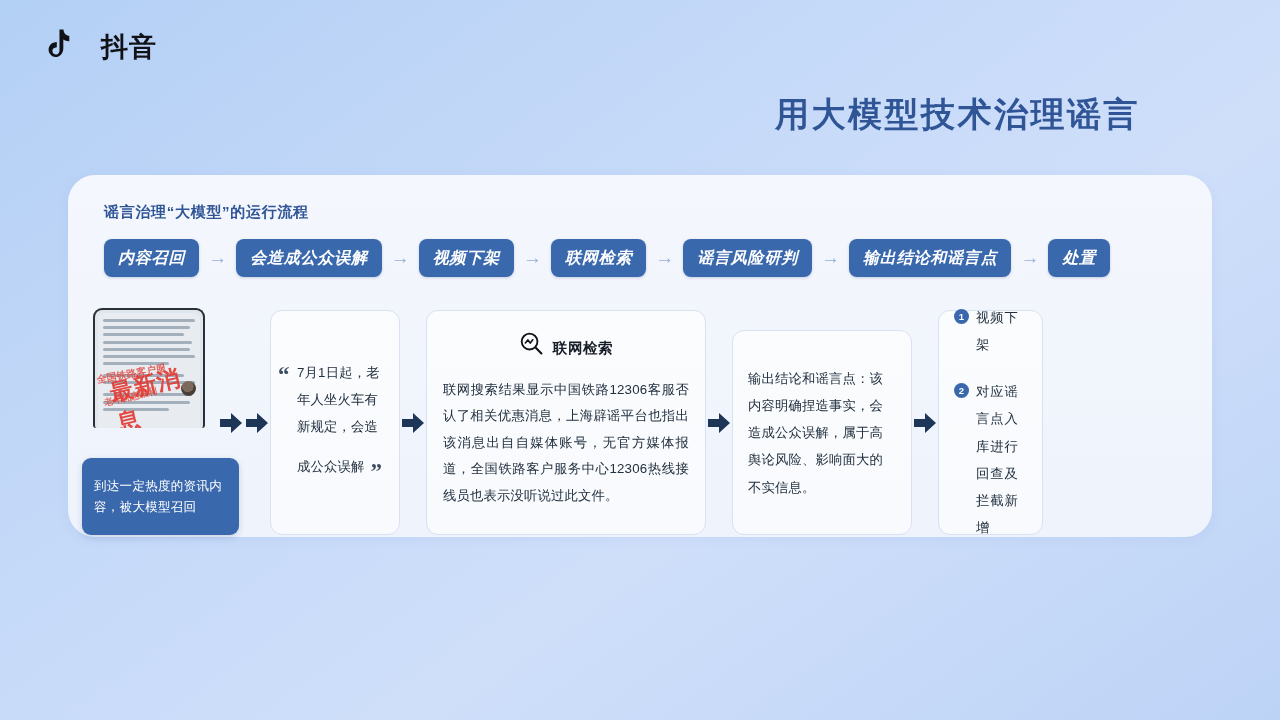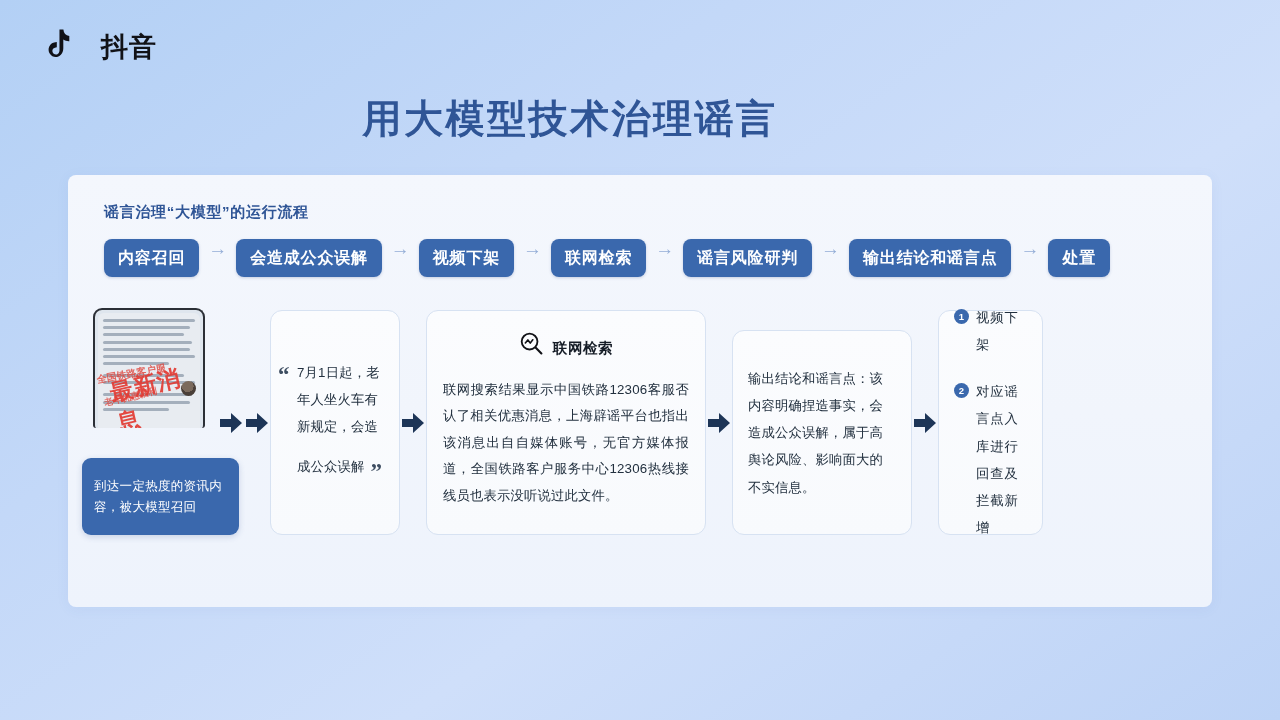--- a/index.html
+++ b/index.html
@@ -18,45 +18,46 @@
   }
   .brand-logo { width: 34px; height: 38px; position: relative; display:block; }
   .brand-name {
     font-size: 27px; font-weight: 700; color: #111217;
     letter-spacing: 1px; line-height: 1; margin-left: 20px;
   }
 
   
   .page-title {
     position: absolute; top: 92px; left: 0; width: 1140px;
-    text-align: center;
-    font-size: 39px; font-weight: 700;
+    text-align: right;
+    font-size: 34px; font-weight: 700;
     color: #2f5596;
     letter-spacing: 2.5px;
   }
 
   
   .panel {
     position: absolute; left: 68px; top: 175px;
-    width: 1144px; height: 432px;
+    width: 1144px; height: 362px;
     background: linear-gradient(180deg,#f4f7fd 0%, #f1f5fc 55%, #eef3fc 100%);
-    border-radius: 8px;
+    border-radius: 27px;
     box-shadow: 0 2px 14px rgba(60,95,165,.06);
   }
   .panel-sub {
     position: absolute; left: 36px; top: 28px;
     font-size: 15px; font-weight: 700; color: #2f5596;
     letter-spacing: .7px;
   }
 
   
   .flow {
     position: absolute; left: 36px; top: 64px;
-    display: flex; align-items: flex-start;
+    display: flex; align-items: center;
     width: 1075px;
+    font-style: italic;
   }
   .chip {
     background: #3a68ad;
     color: #fff;
     font-size: 16px; font-weight: 700;
     letter-spacing: .8px;
     border-radius: 8px;
     padding: 10px 14px;
     white-space: nowrap;
     box-shadow: 0 1px 3px rgba(40,70,130,.22);

